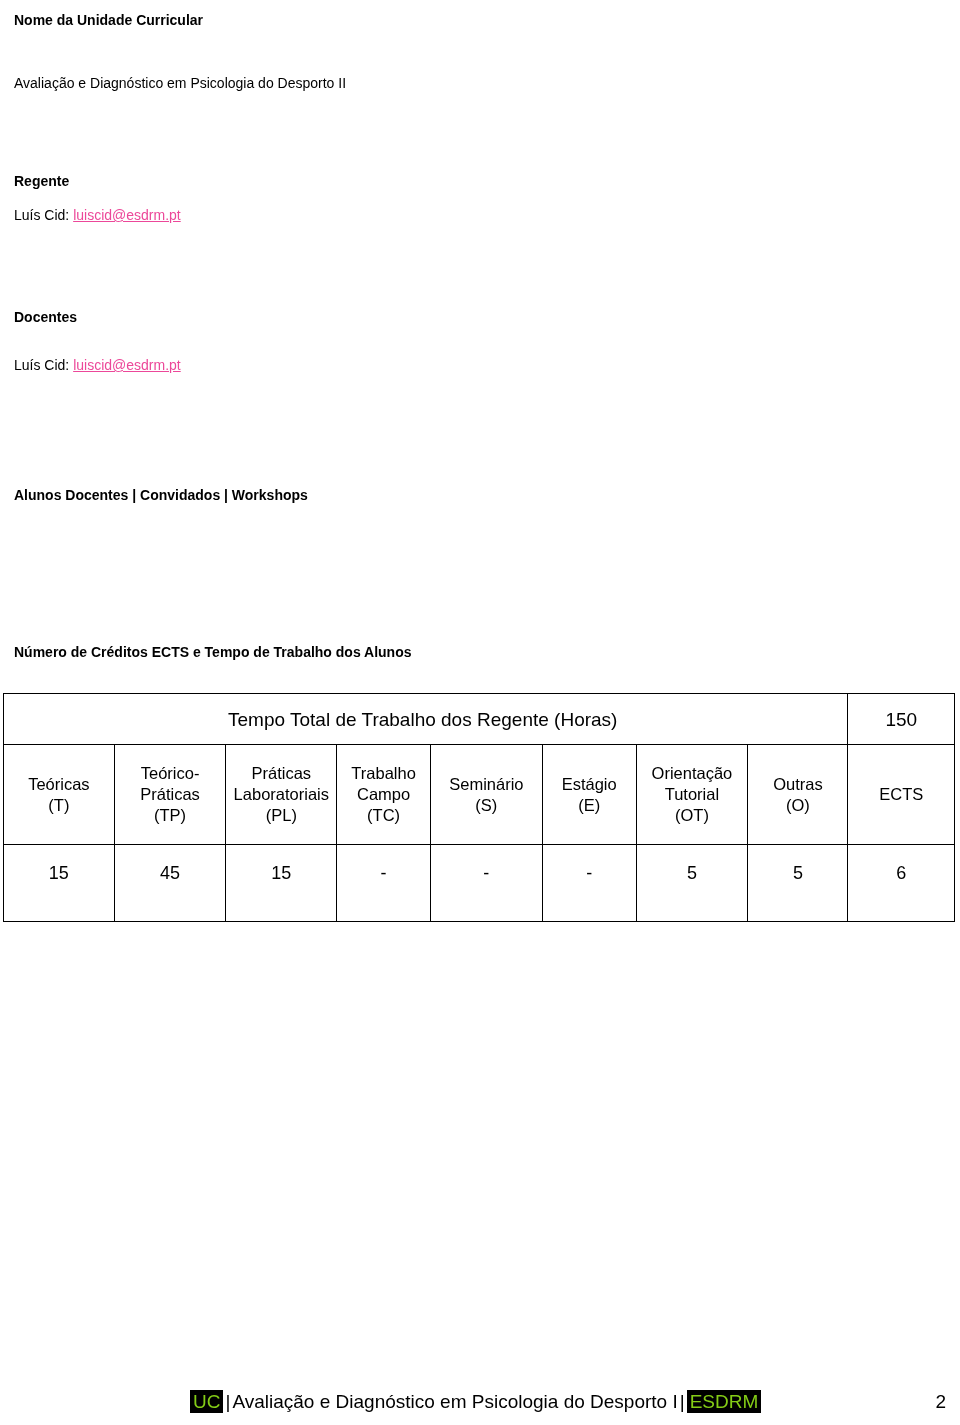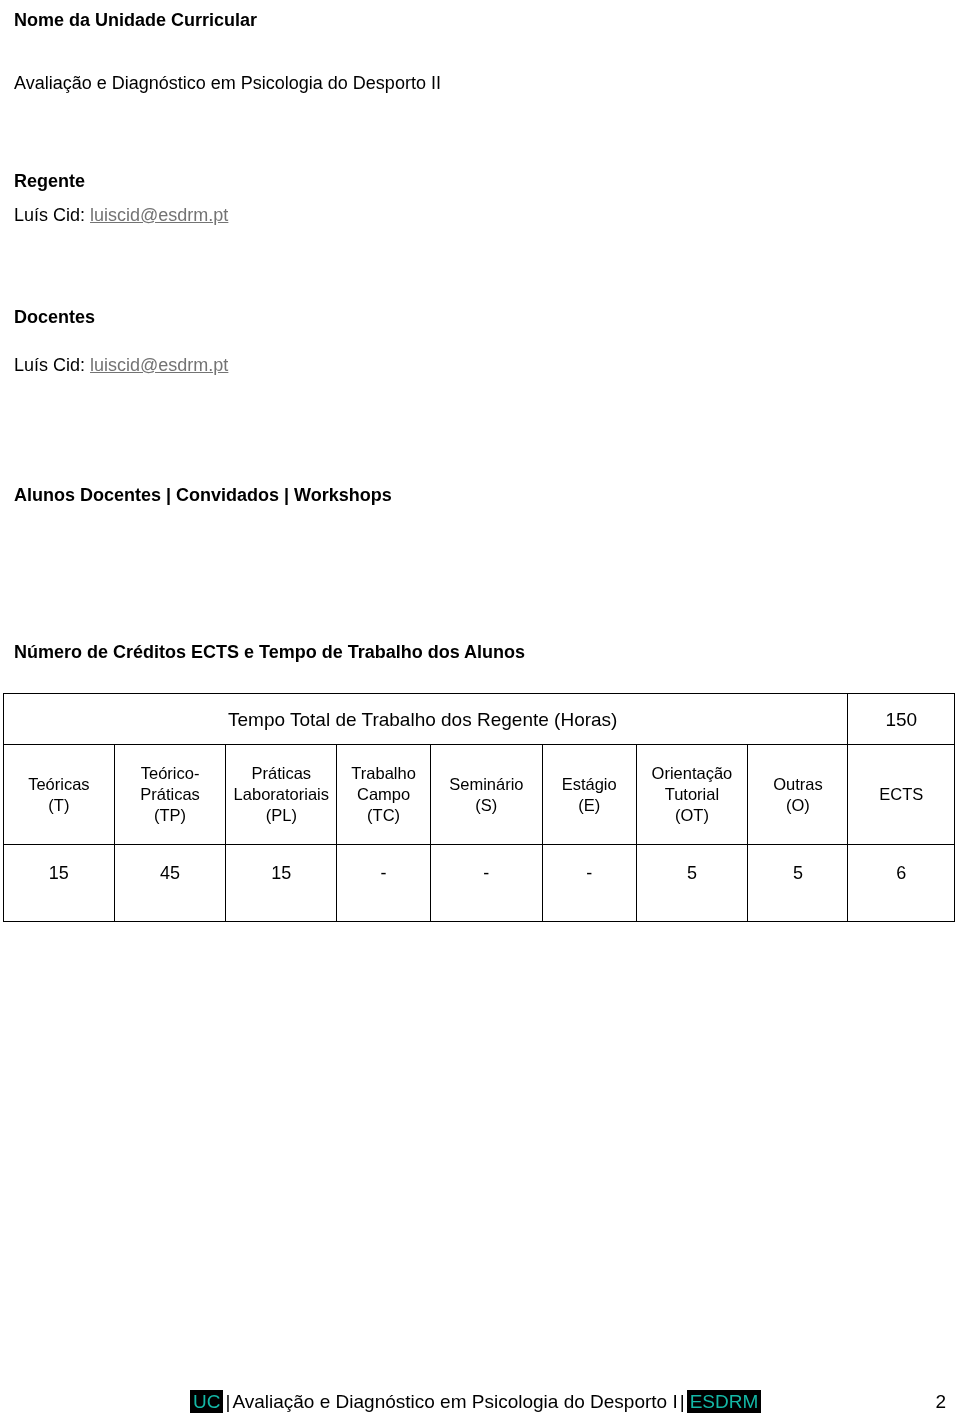--- a/index.html
+++ b/index.html
@@ -19,29 +19,29 @@
     position: relative;
     width: 960px;
     height: 1425px;
     box-sizing: border-box;
   }
 
   
   .block {
     position: absolute;
     left: 14px;
-    font-size: 18px;
+    font-size: 14px;
     line-height: 24px;
     white-space: nowrap;
   }
   .block.bold {
     font-weight: bold;
   }
   .mail-link {
-    color: #737373;
+    color: #ec4899;
     text-decoration: underline;
   }
 
   
   .ects-table {
     position: absolute;
     left: 3px;
     top: 693px;
     width: 952px;
     border-collapse: collapse;
@@ -89,21 +89,21 @@
   .footer-inner {
     position: absolute;
     left: 190px;
     top: 0;
     font-size: 19px;
     line-height: 28px;
     white-space: nowrap;
   }
   .hl {
     background: #000000;
-    color: #14b8a6;
+    color: #84cc16;
     padding: 1px 3px;
   }
   .sep {
     padding: 0 2px;
   }
   .page-num {
     position: absolute;
     right: 14px;
     top: 0;
     font-size: 19px;

